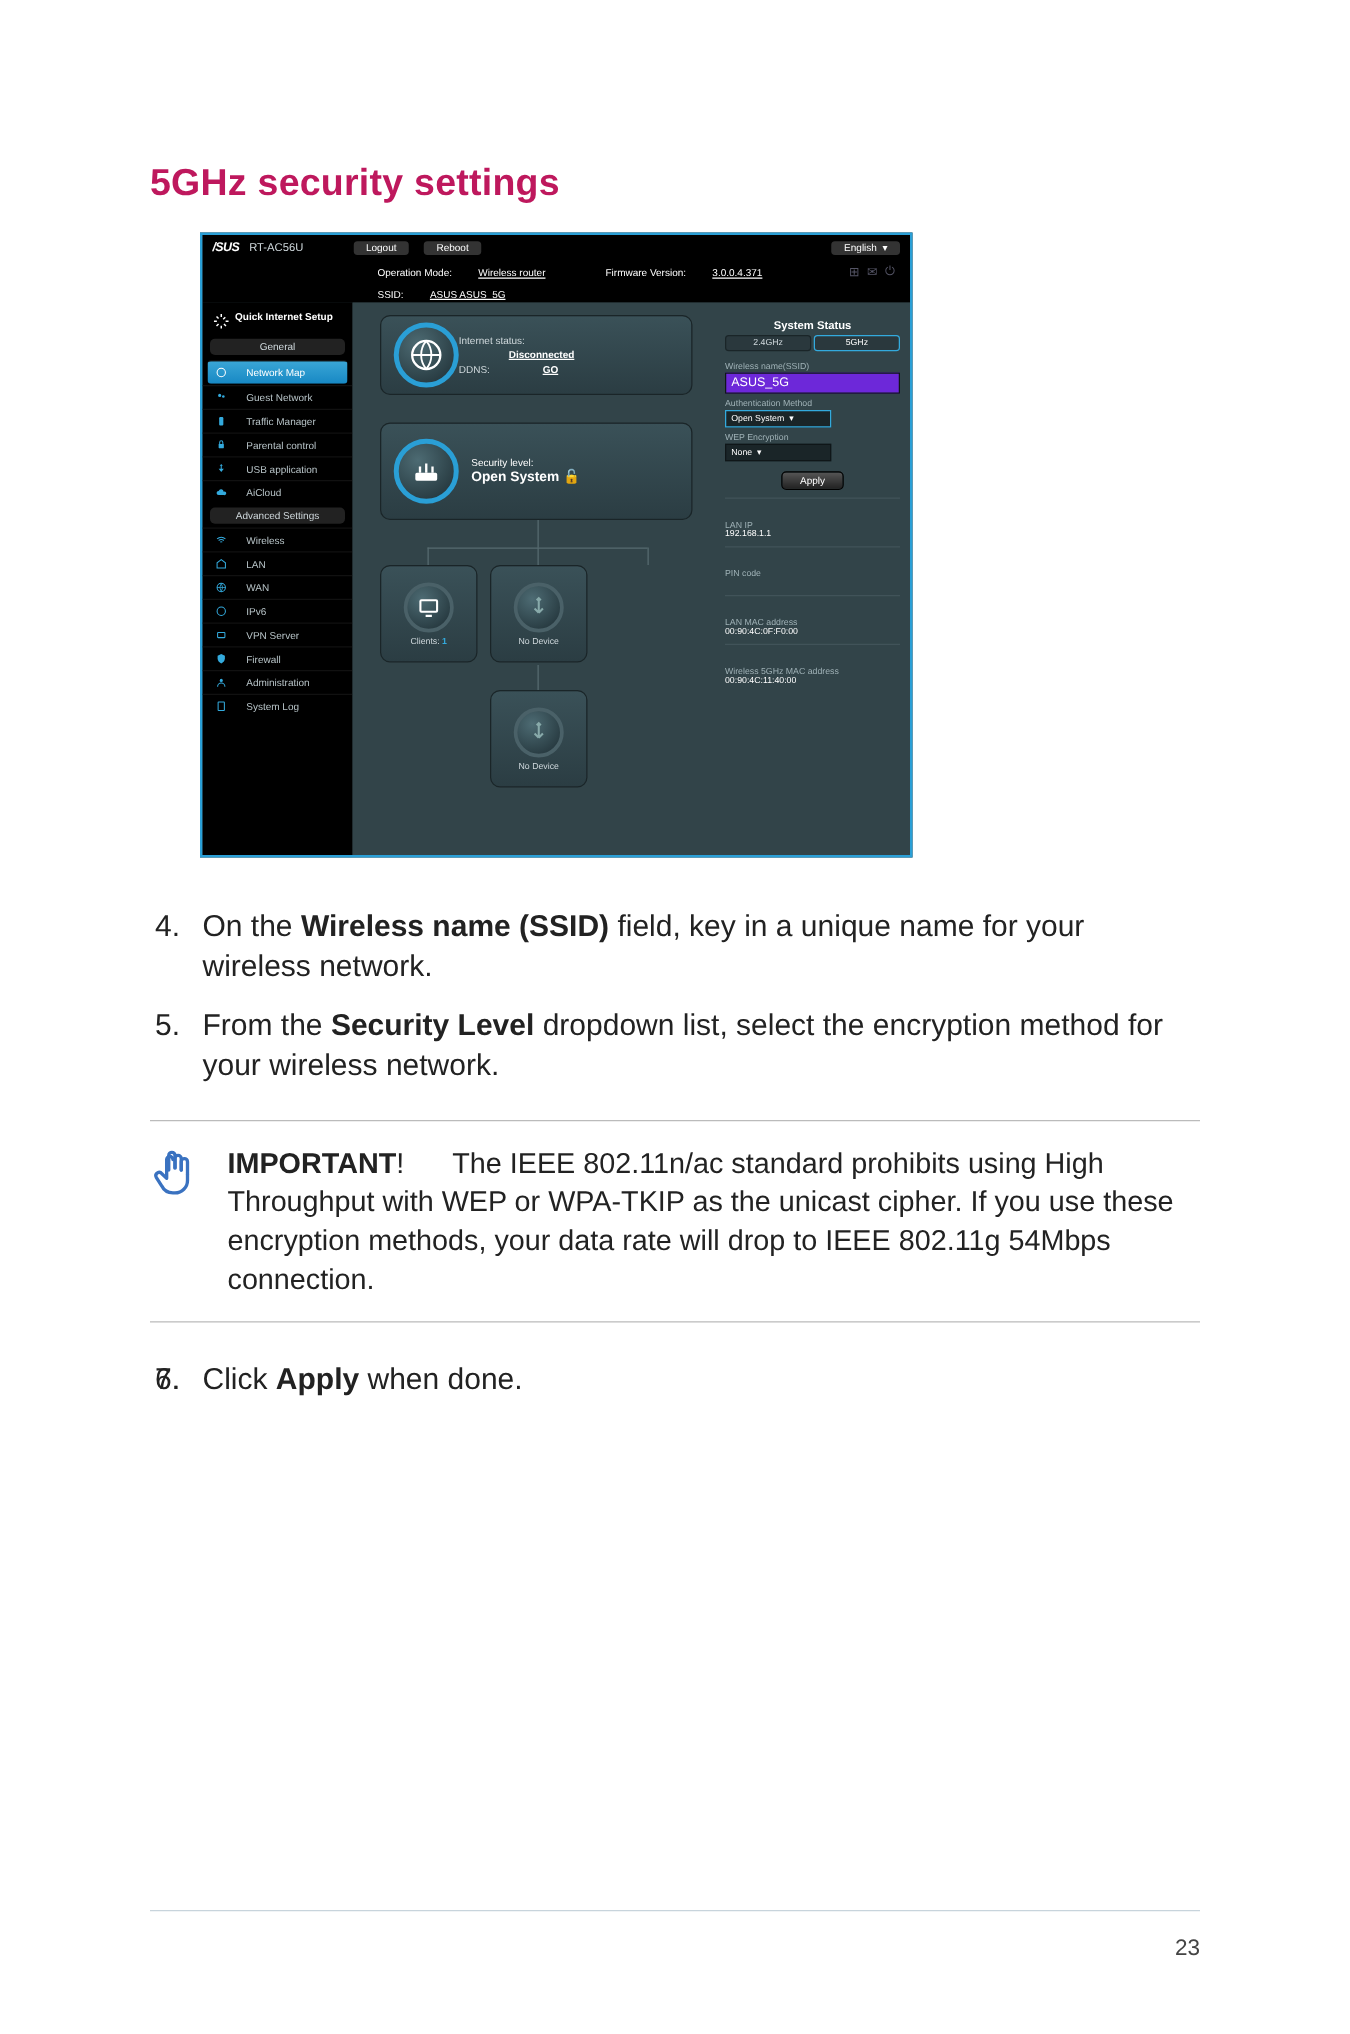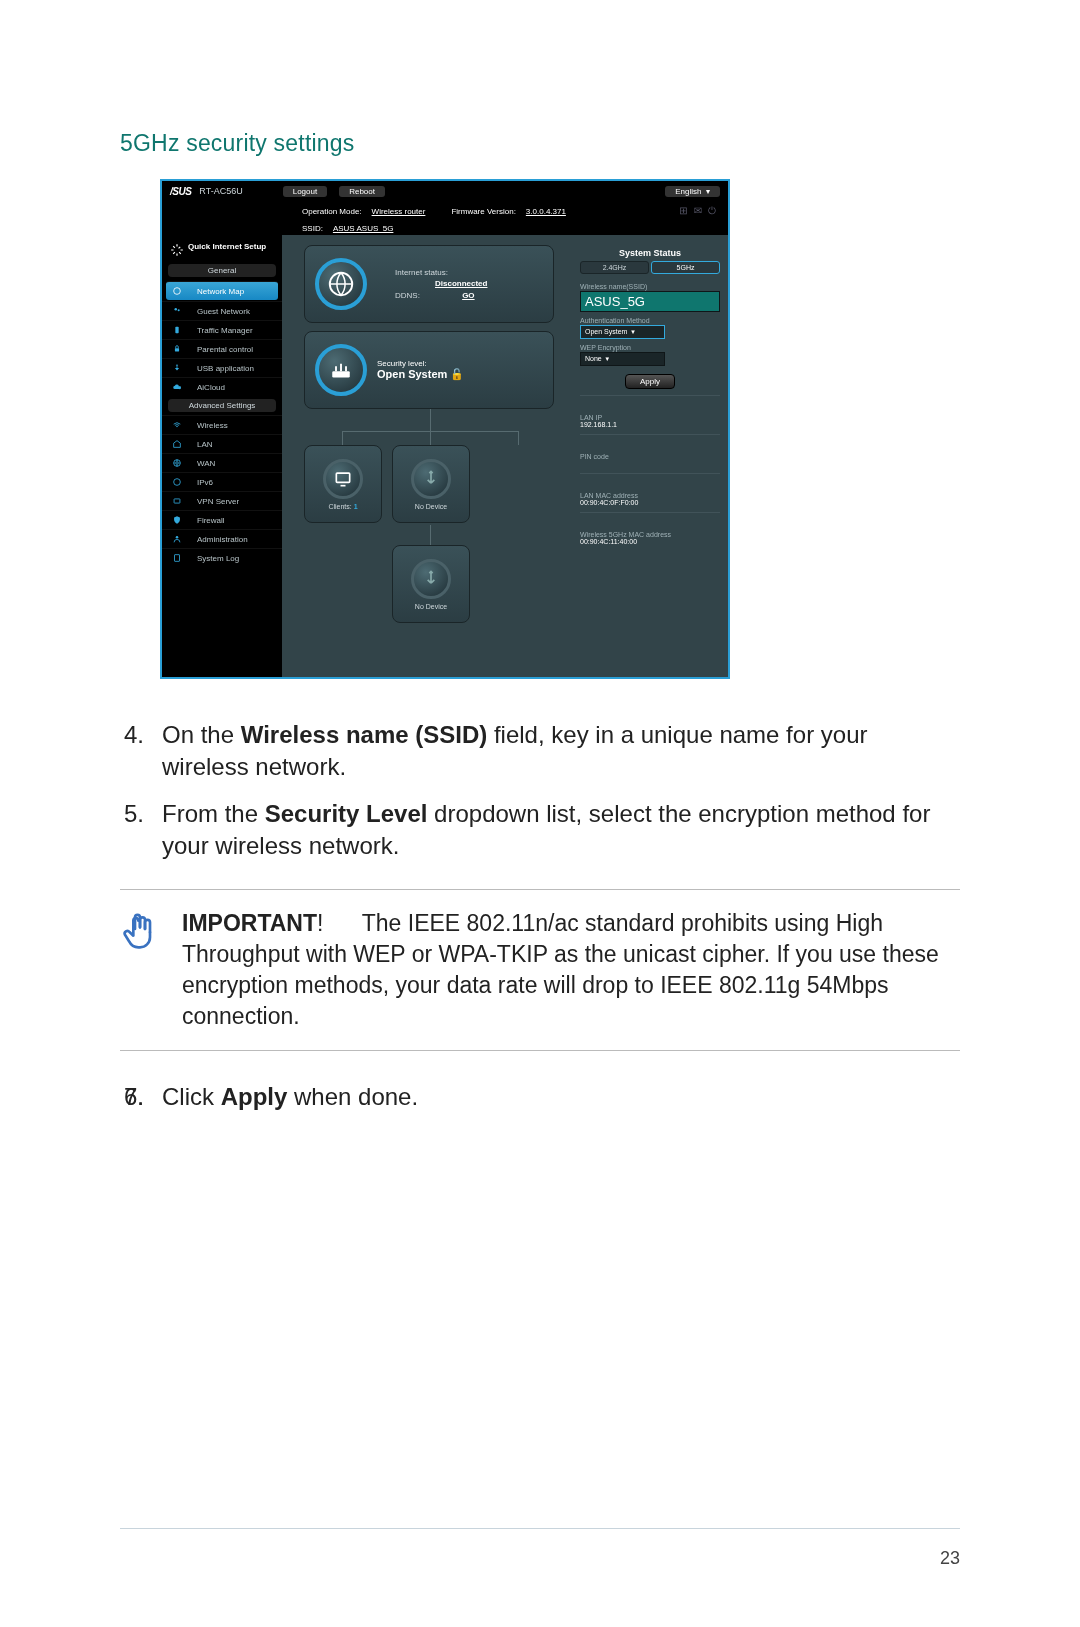--- a/index.html
+++ b/index.html
@@ -8,23 +8,23 @@
     height: 1627px;
     background: #fff;
     font-family: "Segoe UI", Arial, sans-serif;
     color: #222;
     position: relative;
   }
   .page {
     padding: 130px 120px 60px 120px;
   }
   .section-title {
-    color: #0f766e;
-    font-size: 23px;
-    font-weight: 400;
+    color: #be185d;
+    font-size: 30px;
+    font-weight: 700;
     margin-bottom: 22px;
     letter-spacing: 0.2px;
   }
   
   .router-ui {
     width: 570px;
     height: 500px;
     margin: 0 0 40px 40px;
     border: 2px solid #2a9fd6;
     background: #1d2a2e;
@@ -52,21 +52,21 @@
     border-radius:3px;
     font-size:8px;
     margin-left:4px;
   }
   .rtop .spacer { flex:1; }
   .rtop-info {
     background:#000;
     height:20px;
     display:flex;
     align-items:center;
-    gap:10px;
+    gap:21px;
     padding:0 12px 0 140px;
     color:#fff;
     font-size:8px;
   }
   .rtop-info .u { text-decoration: underline; }
   .rtop-info .icons { margin-left:auto; display:flex; gap:6px;}
   .rtop-info .icons span { color:#556; font-size:10px; }
   .rbody {
     flex:1;
     display:flex;
@@ -123,22 +123,22 @@
     position:relative;
     padding:10px;
   }
   .card {
     background: linear-gradient(#3a5158,#2b3d43);
     border-radius:8px;
     border:1px solid #1a2528;
     position:absolute;
   }
   .card-globe {
-    top:10px; left:22px; width:250px; height:78px;
-    display:flex; align-items:center; padding:0 10px; gap:28px;
+    top:10px; left:22px; width:250px; height:64px;
+    display:flex; align-items:center; padding:0 10px; gap:0;
   }
   .big-circle {
     width:52px; height:52px; border-radius:50%;
     background: radial-gradient(circle at 35% 30%, #4d6b73, #1e2e34);
     border:4px solid #2a9fd6;
     display:flex; align-items:center; justify-content:center;
   }
   .kv { font-size:8px; line-height:1.4; }
   .kv .k{color:#cfd8dc;}
   .kv .v{color:#fff; font-weight:bold;}
@@ -174,22 +174,22 @@
   }
   .tabs { display:flex; gap:2px; margin-bottom:4px; }
   .tab {
     flex:1; text-align:center; font-size:7px; padding:2px 0;
     background:#2a383d; border:1px solid #1a2528; border-radius:3px;
     cursor:pointer;
   }
   .tab.active { border-color:#3ad; color:#fff; }
   .field-label{font-size:7px; color:#9fb1b6; margin-top:5px;}
   .field-input{
-    width:100%; background:#0f766e; border:1px solid #0f1618; color:#fff;
-    font-size:13px; padding:2px 4px; margin-top:1px;
+    width:100%; background:#6d28d9; border:1px solid #0f1618; color:#fff;
+    font-size:10px; padding:2px 4px; margin-top:1px;
   }
   .field-select-wrap{position:relative;}
   .field-select{
     width:85px; background:#1a2528; border:1px solid #3ad; color:#fff;
     font-size:7px; padding:2px 4px; margin-top:1px;
   }
   .apply-btn{
     align-self:center;
     background: linear-gradient(#555,#222);
     color:#fff; font-size:8px;

